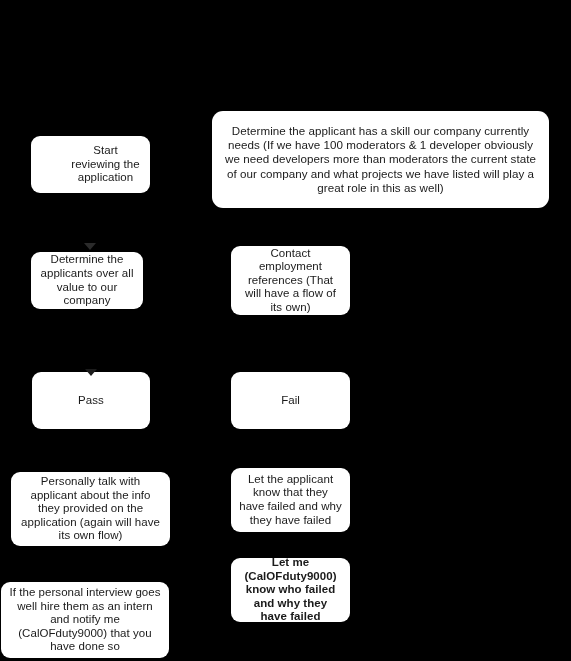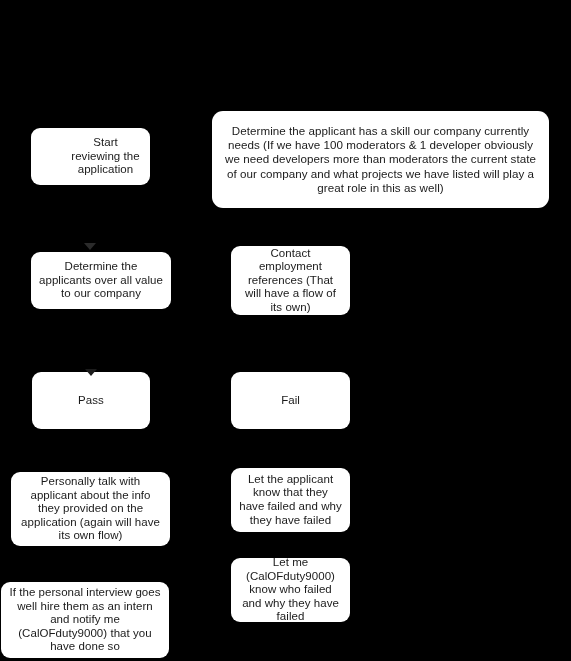--- a/index.html
+++ b/index.html
@@ -59,45 +59,45 @@
     border-top: 7px solid #2b2b2b;
   }
   .arrow.faint {
     border-top-color: #1c1c1c;
   }
 </style>
 </head>
 <body>
 
 <div id="canvas">
-    <div class="node" style="left: 31px; top: 128px; width: 119px; height: 57px; padding-left: 38px;">
+    <div class="node" style="left: 31px; top: 136px; width: 119px; height: 57px; padding-left: 38px;">
       <span class="label">Start reviewing the application</span>
     </div>
     <div class="node big" style="left: 212px; top: 111px; width: 337px; height: 97px;">
       <span class="label">Determine the applicant has a skill our company currently needs (If we have 100 moderators &amp; 1 developer obviously we need developers more than moderators the current state of our company and what projects we have listed will play a great role in this as well)</span>
     </div>
-    <div class="node" style="left: 31px; top: 252px; width: 140px; height: 57px;">
+    <div class="node" style="left: 31px; top: 252px; width: 112px; height: 57px;">
       <span class="label">Determine the applicants over all value to our company</span>
     </div>
     <div class="node" style="left: 231px; top: 246px; width: 119px; height: 69px;">
       <span class="label">Contact employment references (That will have a flow of its own)</span>
     </div>
     <div class="node" style="left: 32px; top: 372px; width: 118px; height: 57px;">
       <span class="label">Pass</span>
     </div>
     <div class="node" style="left: 231px; top: 372px; width: 119px; height: 57px; justify-content: center;">
       <span class="label">Fail</span>
     </div>
     <div class="node" style="left: 231px; top: 468px; width: 119px; height: 64px;">
       <span class="label">Let the applicant know that they have failed and why they have failed</span>
     </div>
     <div class="node" style="left: 11px; top: 472px; width: 159px; height: 74px;">
       <span class="label">Personally talk with applicant about the info they provided on the application (again will have its own flow)</span>
     </div>
     <div class="node" style="left: 1px; top: 582px; width: 168px; height: 76px;">
       <span class="label">If the personal interview goes well hire them as an intern and notify me (CalOFduty9000) that you have done so</span>
     </div>
-    <div class="node" style="left: 231px; top: 558px; width: 119px; height: 64px;">
+    <div class="node" style="left: 231px; top: 558px; width: 119px; height: 64px; font-weight: bold;">
       <span class="label">Let me (CalOFduty9000) know who failed and why they have failed</span>
     </div>
     <div class="arrow" style="left: 84px; top: 243px;"></div>
     <div class="arrow faint" style="left: 85px; top: 369px;"></div>
   </div>
 
 </body></html>

